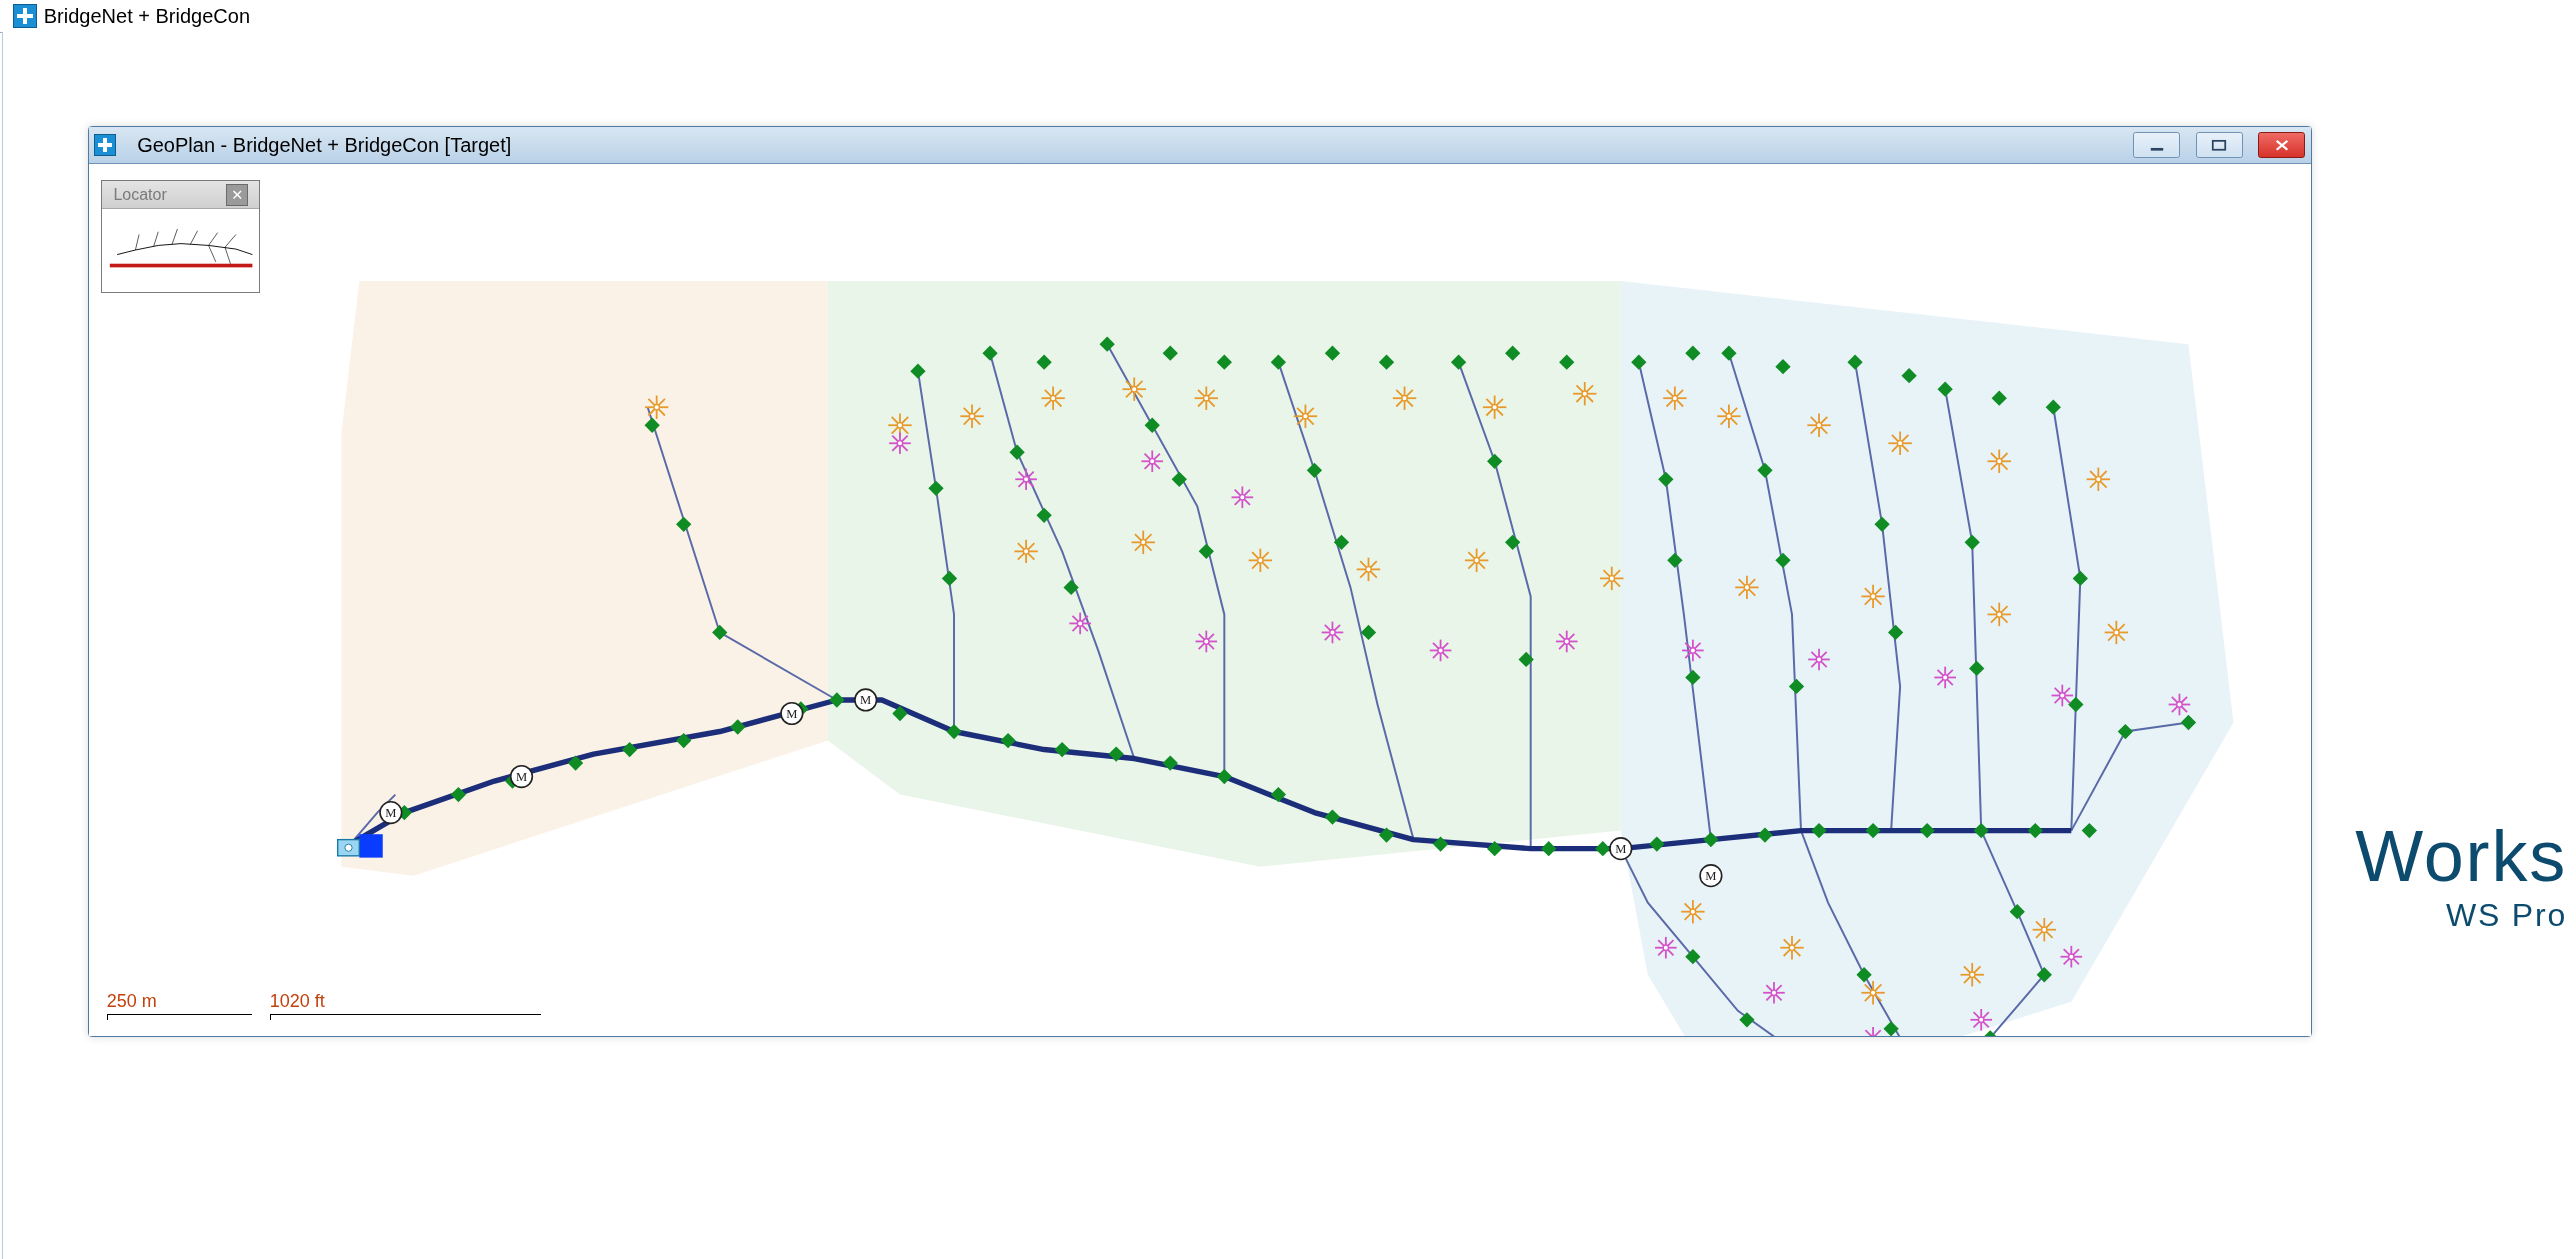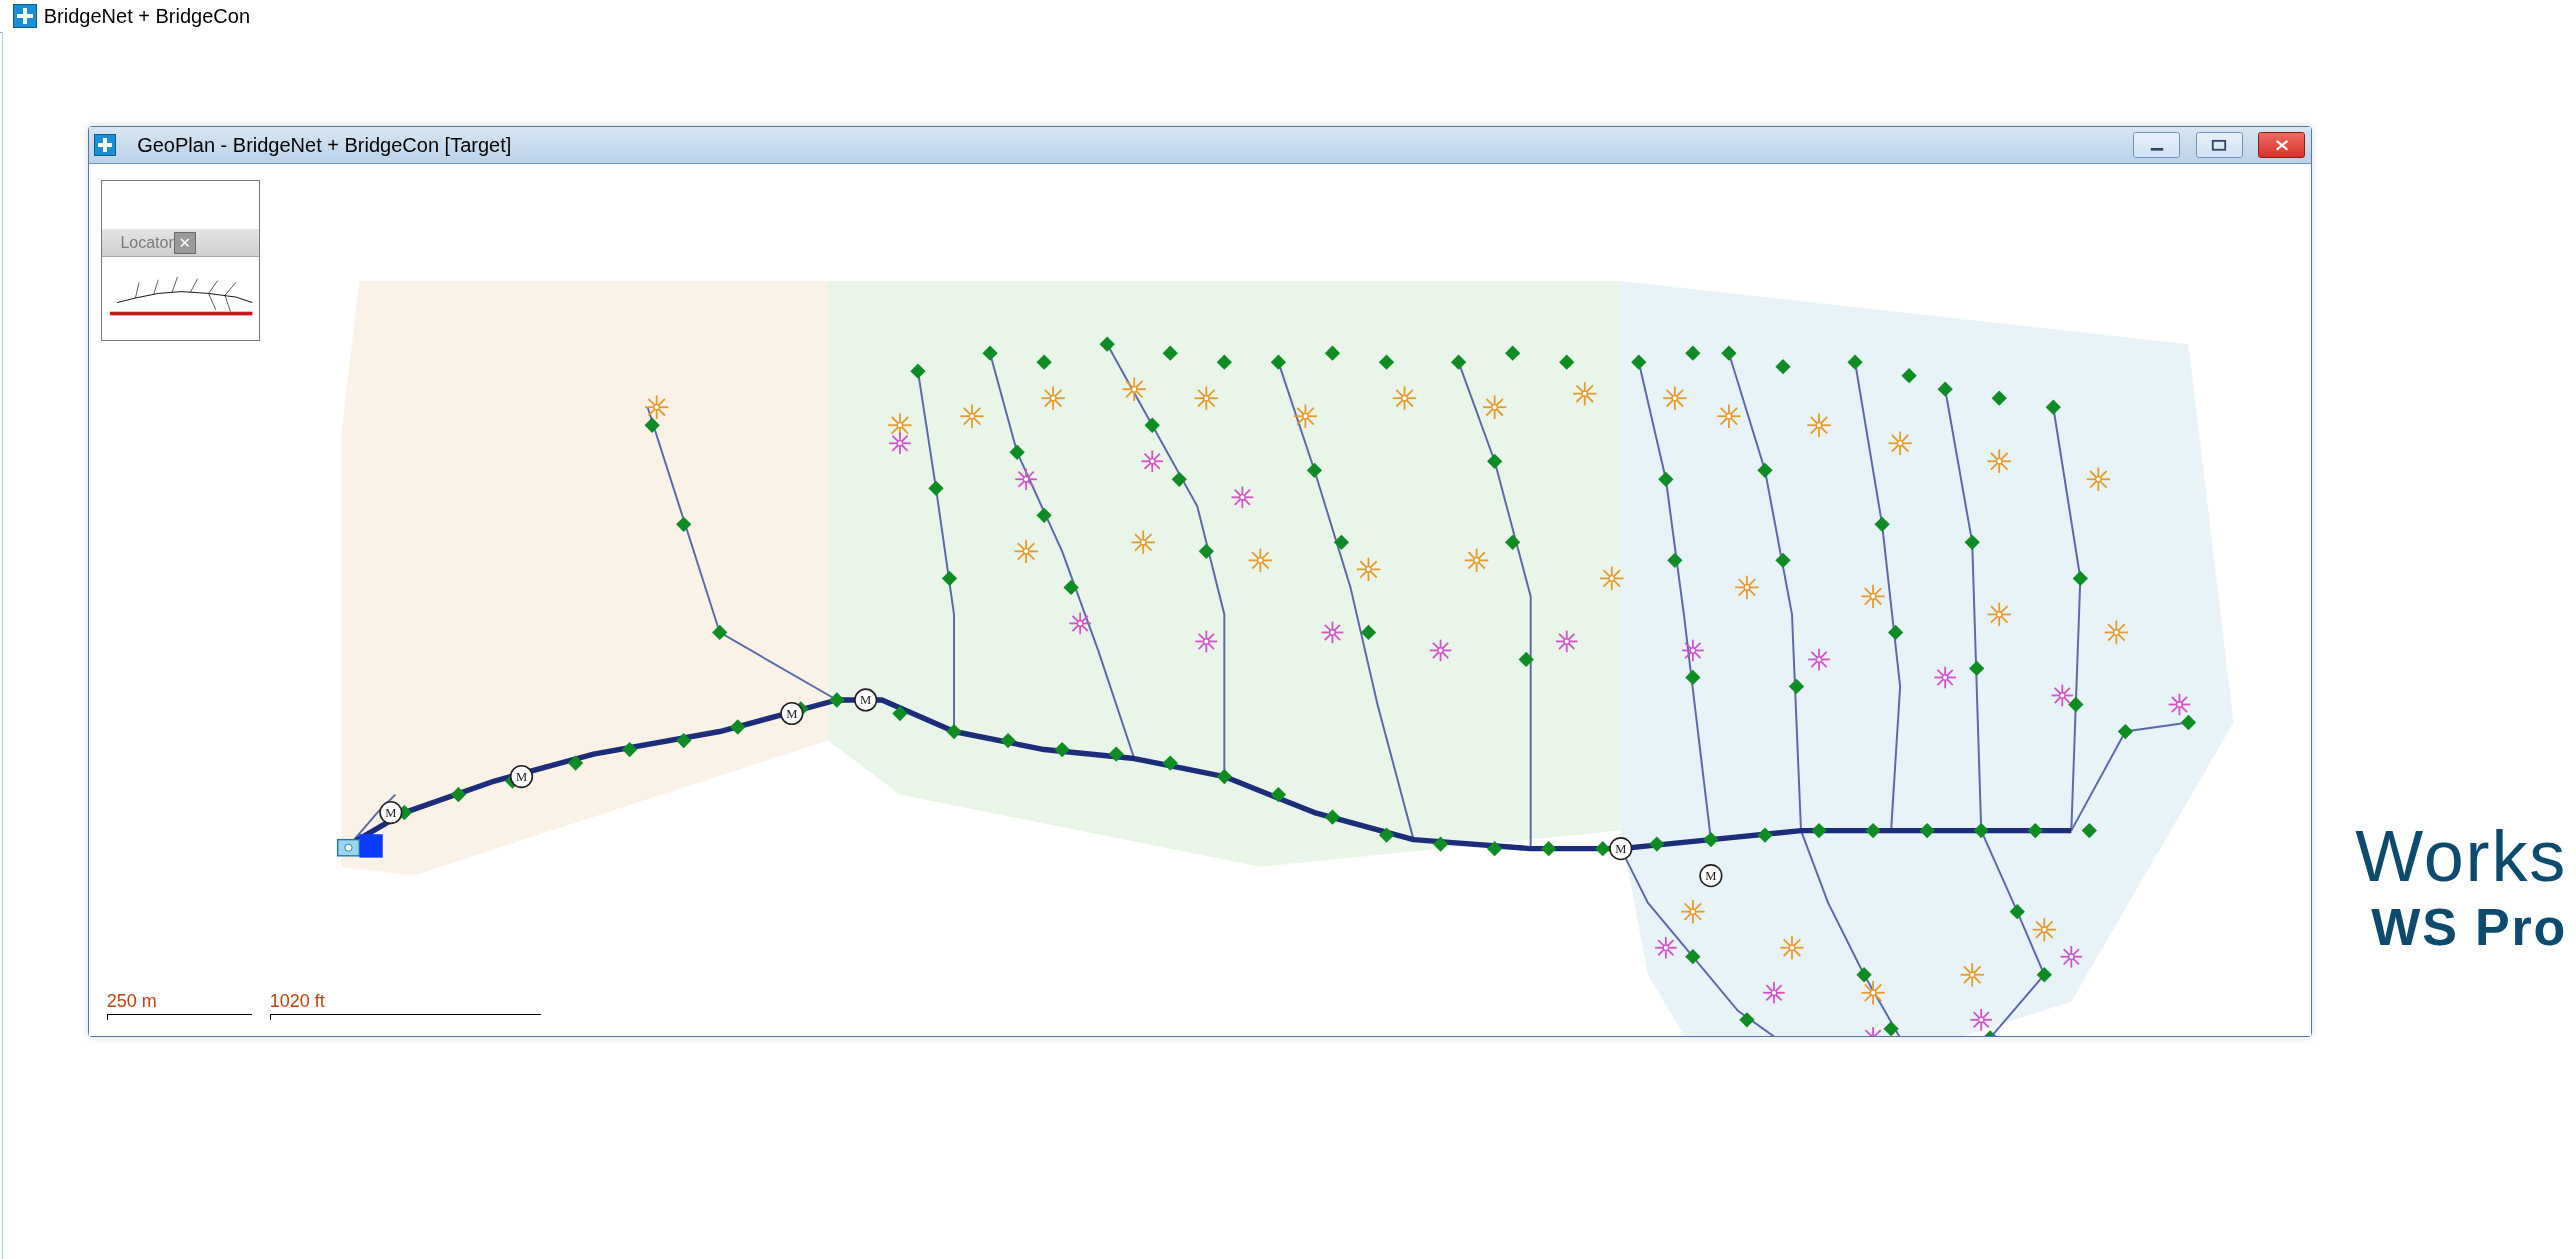--- a/index.html
+++ b/index.html
@@ -116,26 +116,25 @@
   .locator {
     position: absolute;
     left: 12.6px; top: 16px;
     width: 157px;
     border: 1.8px solid #7a7a7a;
     background: #ffffff;
   }
   .locator-head {
     background: linear-gradient(#e4e4e4, #cfcfcf);
     height: 27px;
-    display: flex; align-items: center; 
-    padding: 0 18px;
+    display: flex; align-items: center; justify-content: space-between;
+    padding: 0 11px;
     font-size: 16px;
     color: #7a7a7a;
     border-bottom: 0.9px solid #aaa;
-    margin-top: 48px;
   }
   .locator-close {
     width: 20px; height: 20px;
     background: #9a9a9a;
     color: #fff;
     display: flex; align-items: center; justify-content: center;
     font-size: 14.4px;
     border: 0.9px solid #6a6a6a;
   }
   .locator-body {
@@ -171,21 +170,21 @@
   .watermark {
     position: absolute;
     right: 9px;
     top: 783px;
     color: #0c4a6e;
     text-align: right;
     pointer-events: none;
     user-select: none;
   }
   .watermark .line1 { font-size: 72px; font-weight: 300; letter-spacing: 1.8px; }
-  .watermark .line2 { font-size: 52px; font-weight: 700; letter-spacing: 1.8px; }
+  .watermark .line2 { font-size: 32px; font-weight: 400; letter-spacing: 1.8px; }
 
   
   .map-svg {
     position: absolute;
     left: 0; top: 0; width: 100%; height: 100%;
   }
 </style>
 </head>
 <body>
 

